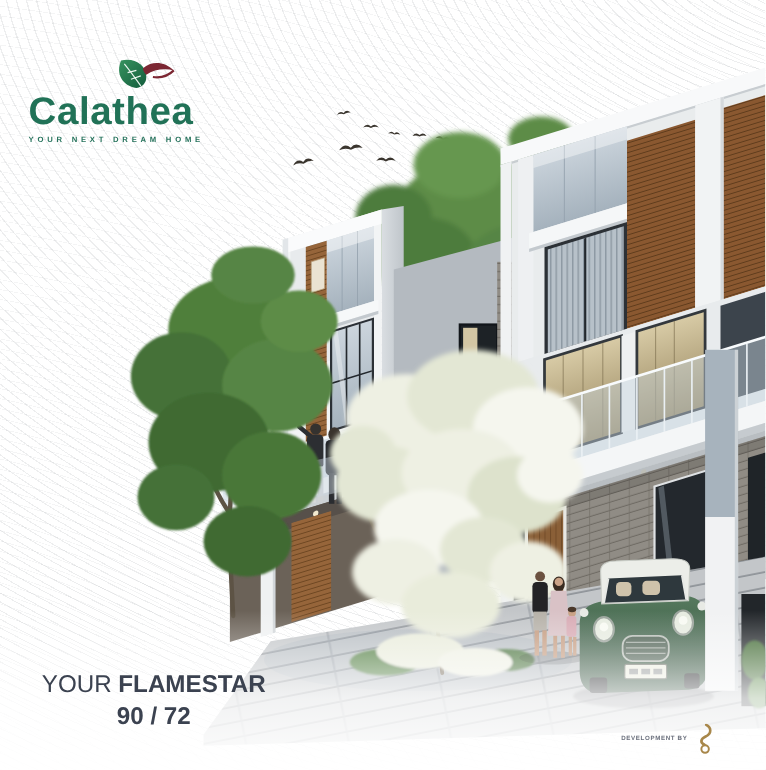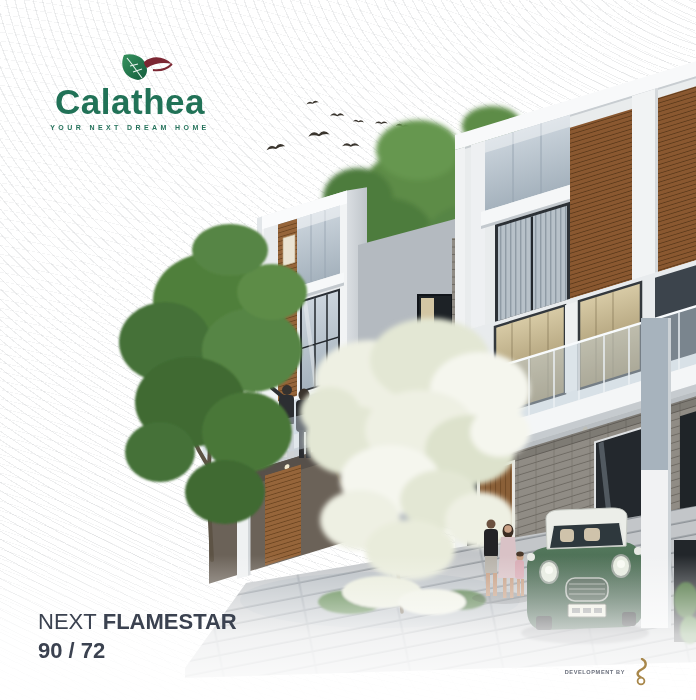--- a/index.html
+++ b/index.html
@@ -13,37 +13,37 @@
     content:"";position:absolute;inset:0;z-index:0;
     background:
       repeating-radial-gradient(ellipse 1700px 1150px at 112% -12%,
         rgba(148,153,158,0.17) 0 1.2px, transparent 1.2px 9px),
       repeating-radial-gradient(ellipse 1500px 1000px at -35% 125%,
         rgba(148,153,158,0.10) 0 1px, transparent 1px 13px);
   }
   .scene{position:absolute;inset:0;z-index:1;}
 
   
-  .logo{position:absolute;left:40px;top:50px;width:180px;text-align:center;z-index:2;}
+  .logo{position:absolute;left:26px;top:50px;width:180px;text-align:left;z-index:2;}
   .logo .leaf{display:block;margin:0 auto 0 78px;}
   .logo .name{
     display:block;font-size:35px;font-weight:600;letter-spacing:.5px;
     color:#217257;line-height:1.05;
   }
   .logo .tag{
     display:block;margin-top:3px;font-size:7px;font-weight:700;
     letter-spacing:3.4px;color:#26735c;
   }
 
   
   .unit{position:absolute;left:38px;top:608px;z-index:2;color:#3b4250;line-height:1.3;}
   .unit .l1{font-size:22px;}
   .unit .l1 .pre{font-weight:400;}
   .unit .l1 .nm{font-weight:700;margin-left:6px;margin-top:24px;}
-  .unit .l2{font-size:22px;font-weight:700;}
+  .unit .l2{font-size:22px;font-weight:700;text-align:center;}
 
   
   .dev{position:absolute;right:46px;bottom:14px;z-index:2;display:flex;align-items:center;gap:7px;}
   .dev .pre{font-size:5.6px;font-weight:700;letter-spacing:.6px;color:#6a6f7c;}
   .dev .who{display:flex;flex-direction:column;align-items:center;}
   .dev .nm{font-size:15.5px;font-weight:700;letter-spacing:4.5px;color:#2d3852;}
   .dev .tag{font-size:4.8px;font-weight:700;letter-spacing:2.4px;color:#a8874a;margin-top:2px;}
 </style>
 </head>
 <body>
@@ -358,21 +358,21 @@
       <path d="M9 8 C14 14 19 21 24 28 M12 16 L20 14 M15 22 L24 19" stroke="#e9f4ee" stroke-width="1.1" fill="none"></path>
       <path d="M26 12 C34 5 46 6 54 14 C46 12 36 13 29 18 C27 16 26 14 26 12 Z" fill="#7c2733"></path>
       <path d="M54 14 C49 19 42 21 35 20" stroke="#7c2733" stroke-width="2" fill="none"></path>
     </svg>
     <span class="name">Calathea</span>
     <span class="tag">YOUR NEXT DREAM HOME</span>
   </div>
 
   <div class="unit">
     <div class="l1">
-      <span class="pre">NEXT</span><span class="nm">FLAMESTAR</span>
+      <span class="pre">YOUR</span><span class="nm">FLAMESTAR</span>
     </div>
     <div class="l2">90 / 72</div>
   </div>
 
   <div class="dev">
     <span class="pre">DEVELOPMENT BY</span>
     <svg width="18" height="28" viewBox="0 0 18 28" aria-hidden="true">
       <path d="M10 1 C15 3.5 15 9 9.5 11.5 C4.5 13.8 4.5 17.5 8.5 19" stroke="#a8874a" stroke-width="2.4" fill="none" stroke-linecap="round"></path>
       <circle cx="9" cy="23" r="3.4" stroke="#a8874a" stroke-width="1.8" fill="none"></circle>
     </svg>

